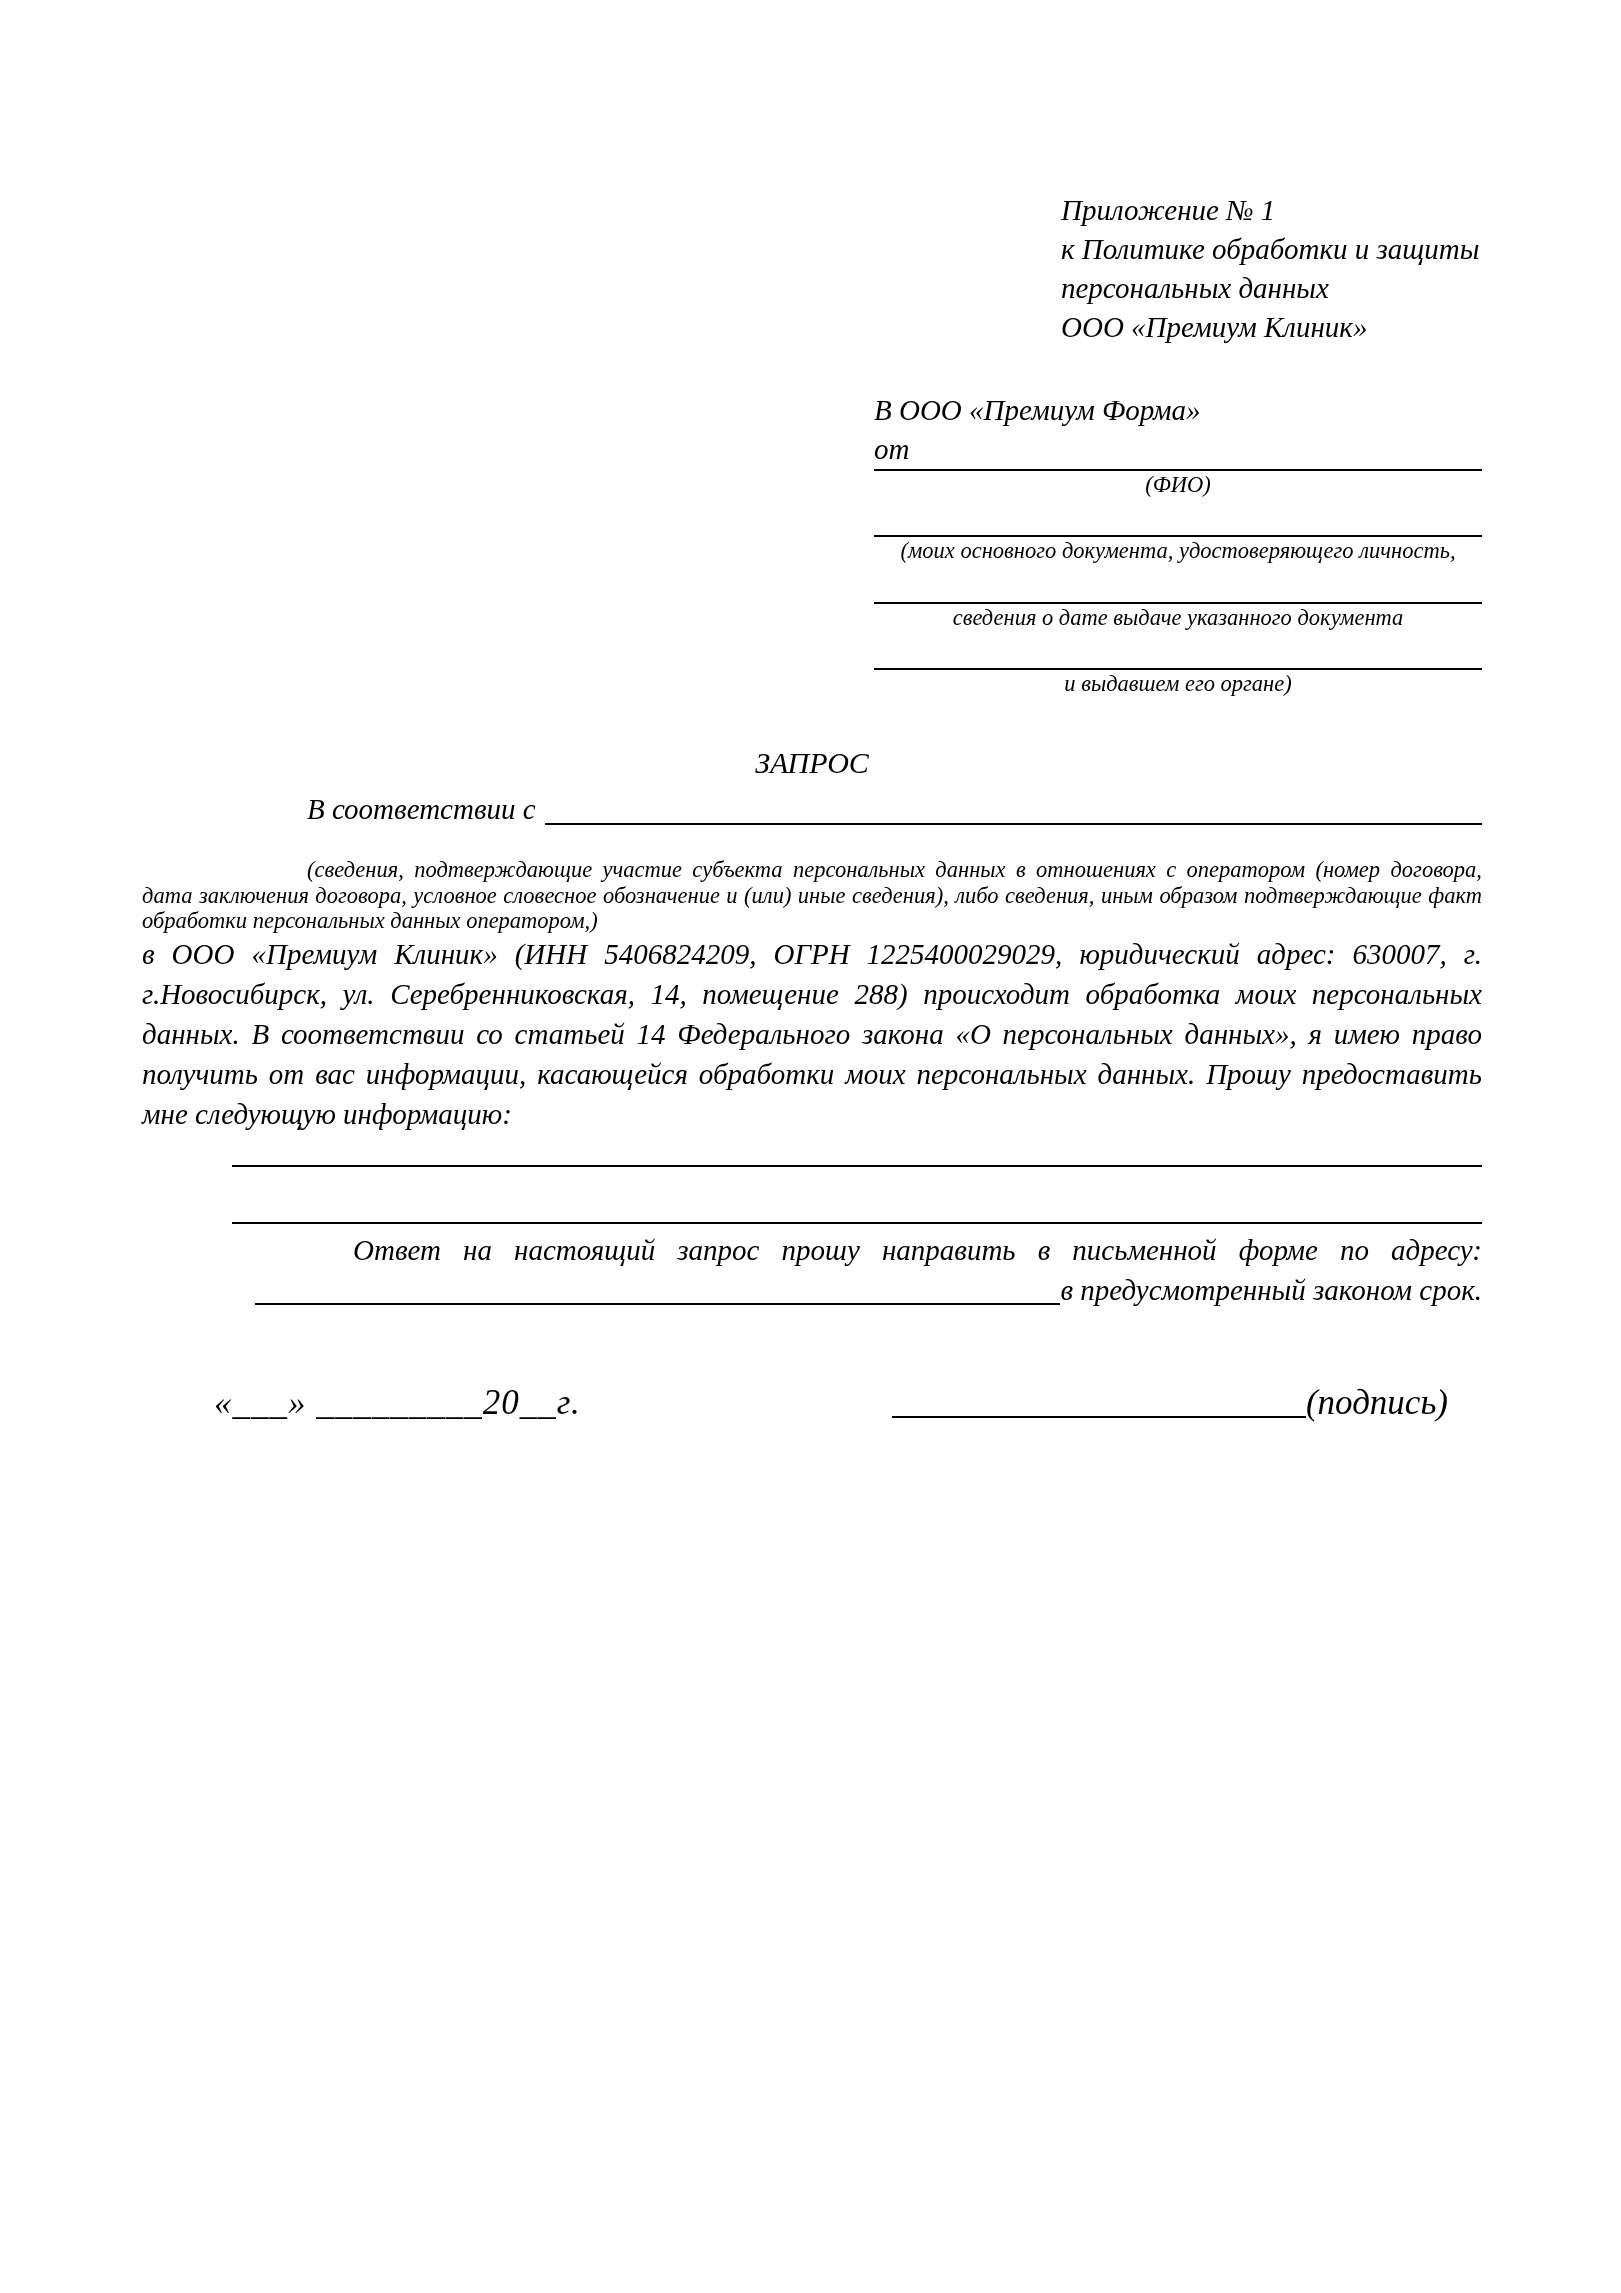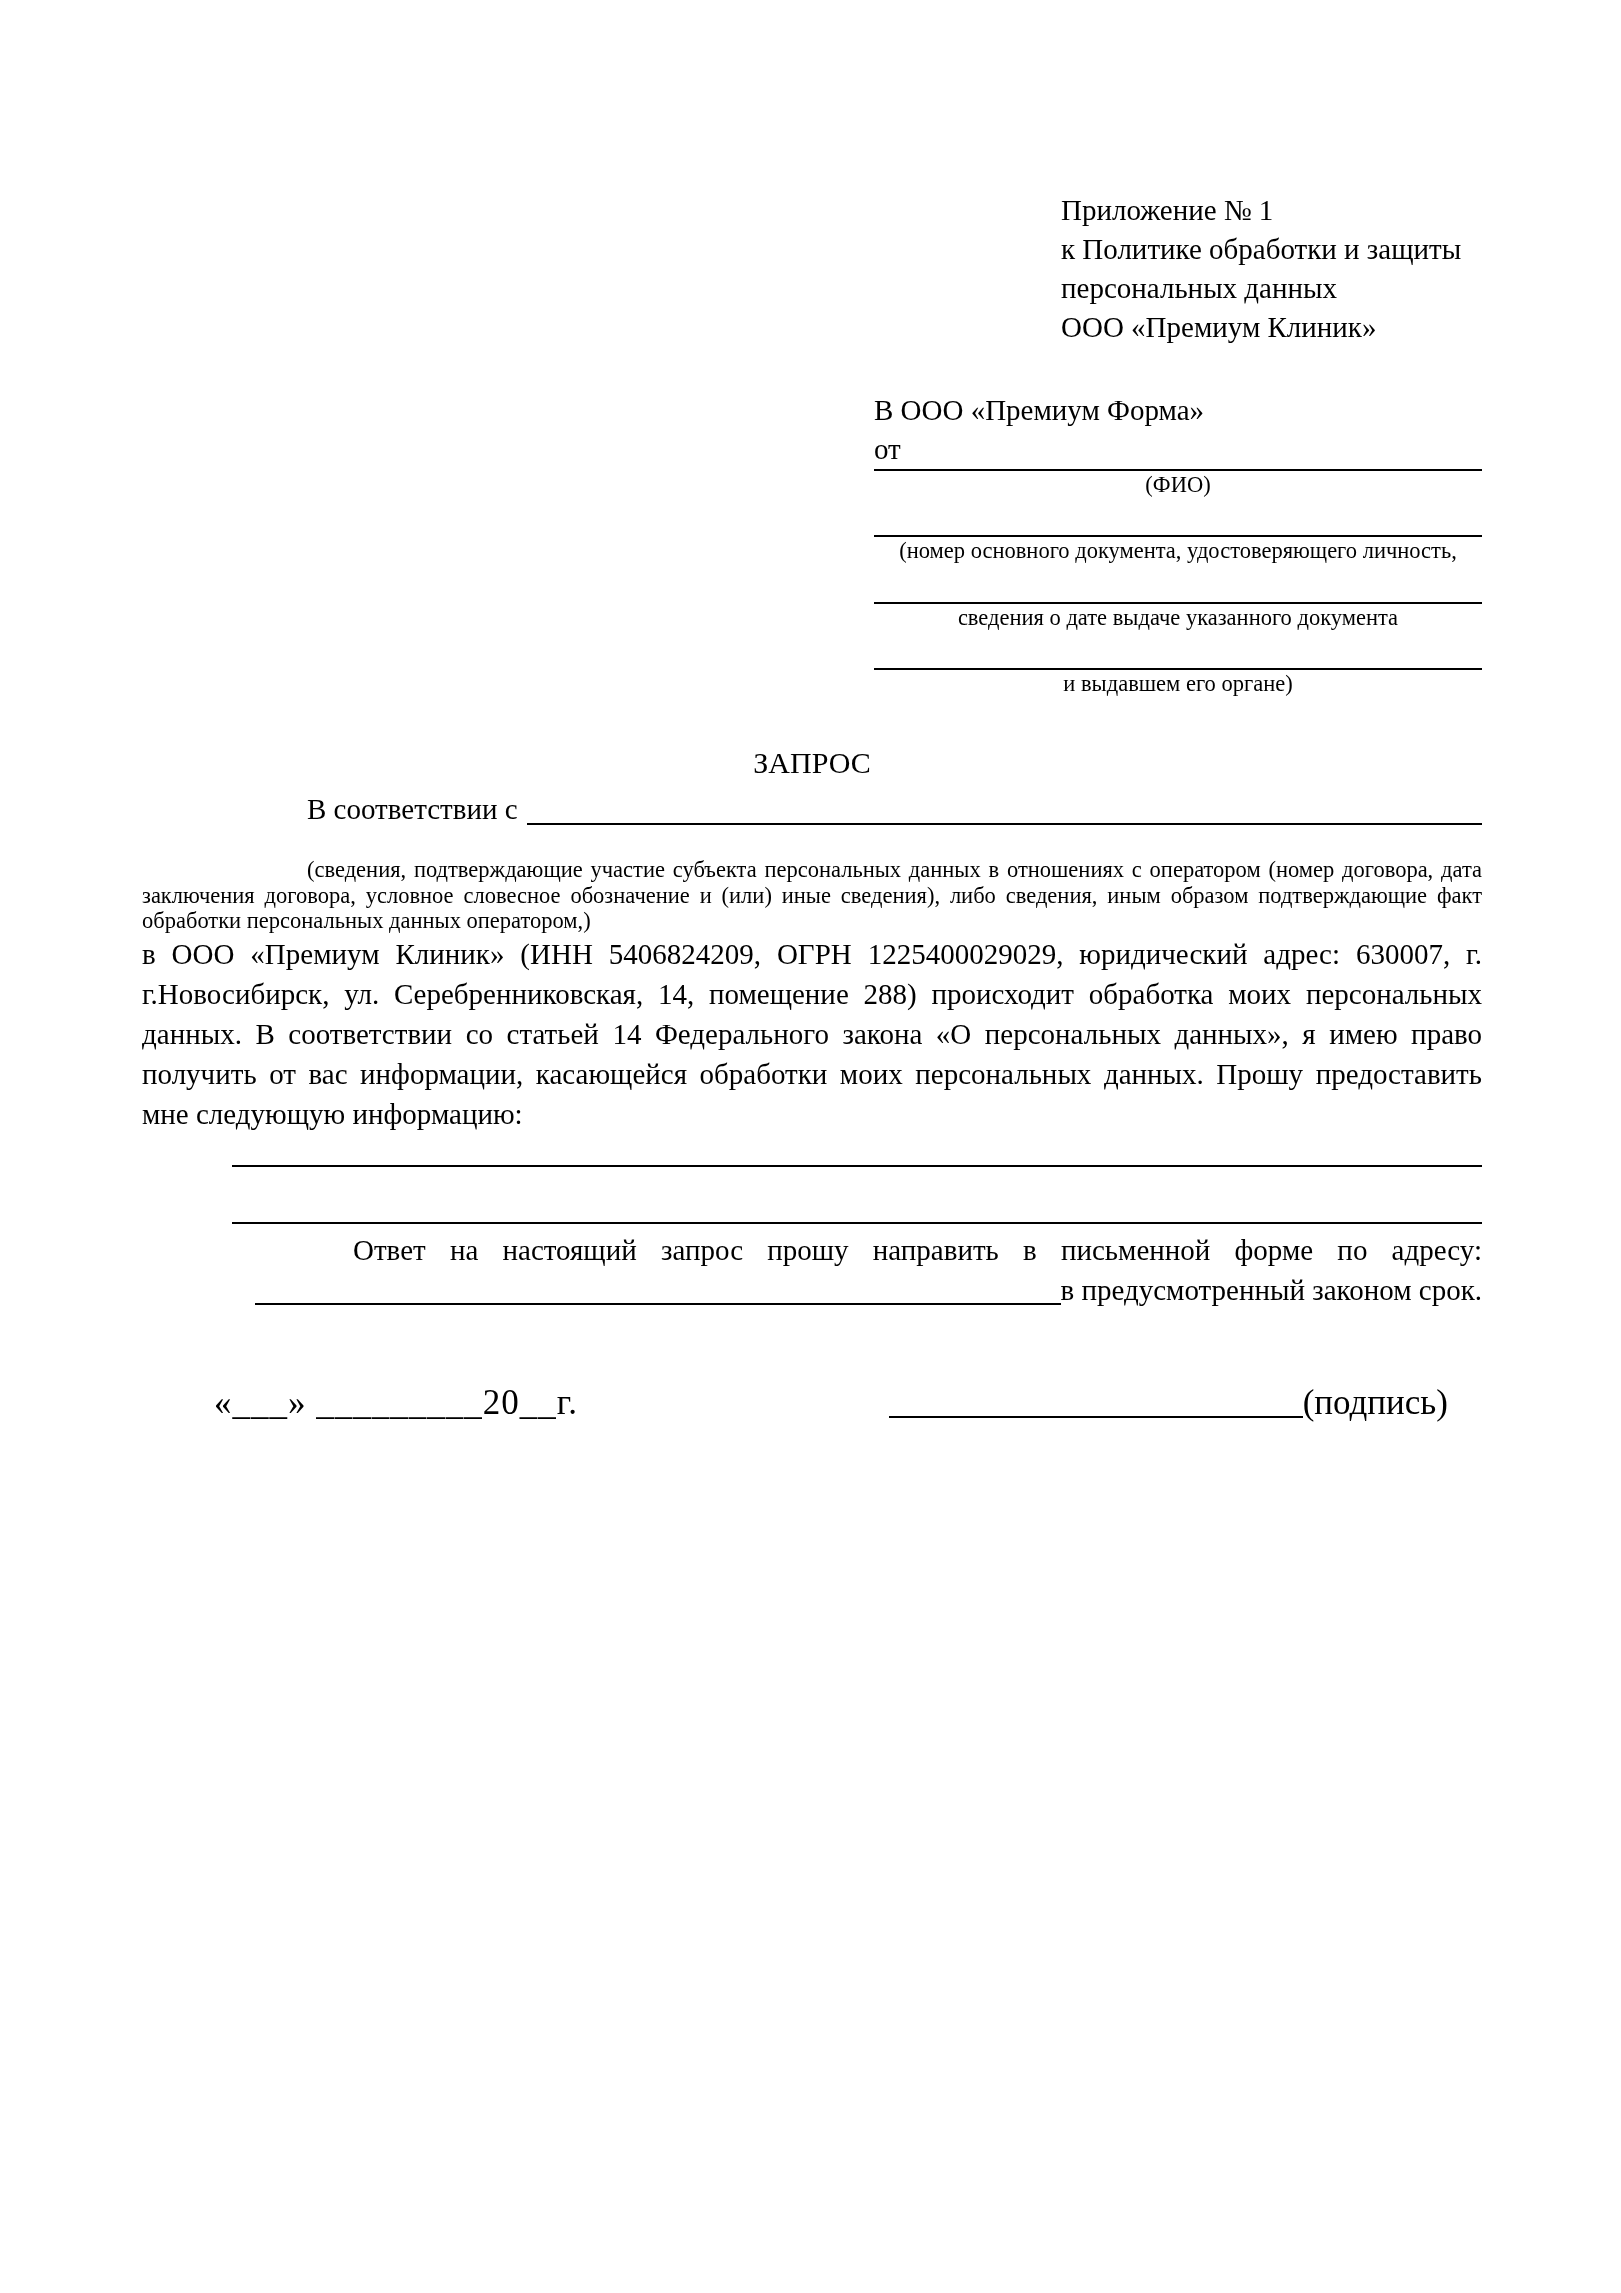--- a/index.html
+++ b/index.html
@@ -1,15 +1,15 @@
 <!DOCTYPE html>
 <html lang="ru"><head>
 <meta charset="utf-8">
 <style>
-  * { margin: 0; padding: 0; box-sizing: border-box; }
+  * { margin: 0; padding: 0; box-sizing: border-box; font-style: italic; }
   html, body { background: #888; }
   .page {
     position: relative;
     width: 1621px;
     height: 2294px;
     margin: 0 auto;
     background: #ffffff;
     color: #000000;
     font-family: "Liberation Serif", "DejaVu Serif", serif;
     overflow: hidden;
@@ -154,21 +154,21 @@
       <div>В ООО «Премиум Форма»</div>
       <div>от</div>
 
       <div class="fill-field">
         <div class="fill-line"></div>
         <div class="fill-cap">(ФИО)</div>
       </div>
 
       <div class="fill-field">
         <div class="fill-line"></div>
-        <div class="fill-cap">(номер основного документа, удостоверяющего личность,</div>
+        <div class="fill-cap">(моих основного документа, удостоверяющего личность,</div>
       </div>
 
       <div class="fill-field">
         <div class="fill-line"></div>
         <div class="fill-cap">сведения о дате выдаче указанного документа</div>
       </div>
 
       <div class="fill-field">
         <div class="fill-line"></div>
         <div class="fill-cap">и выдавшем его органе)</div>

